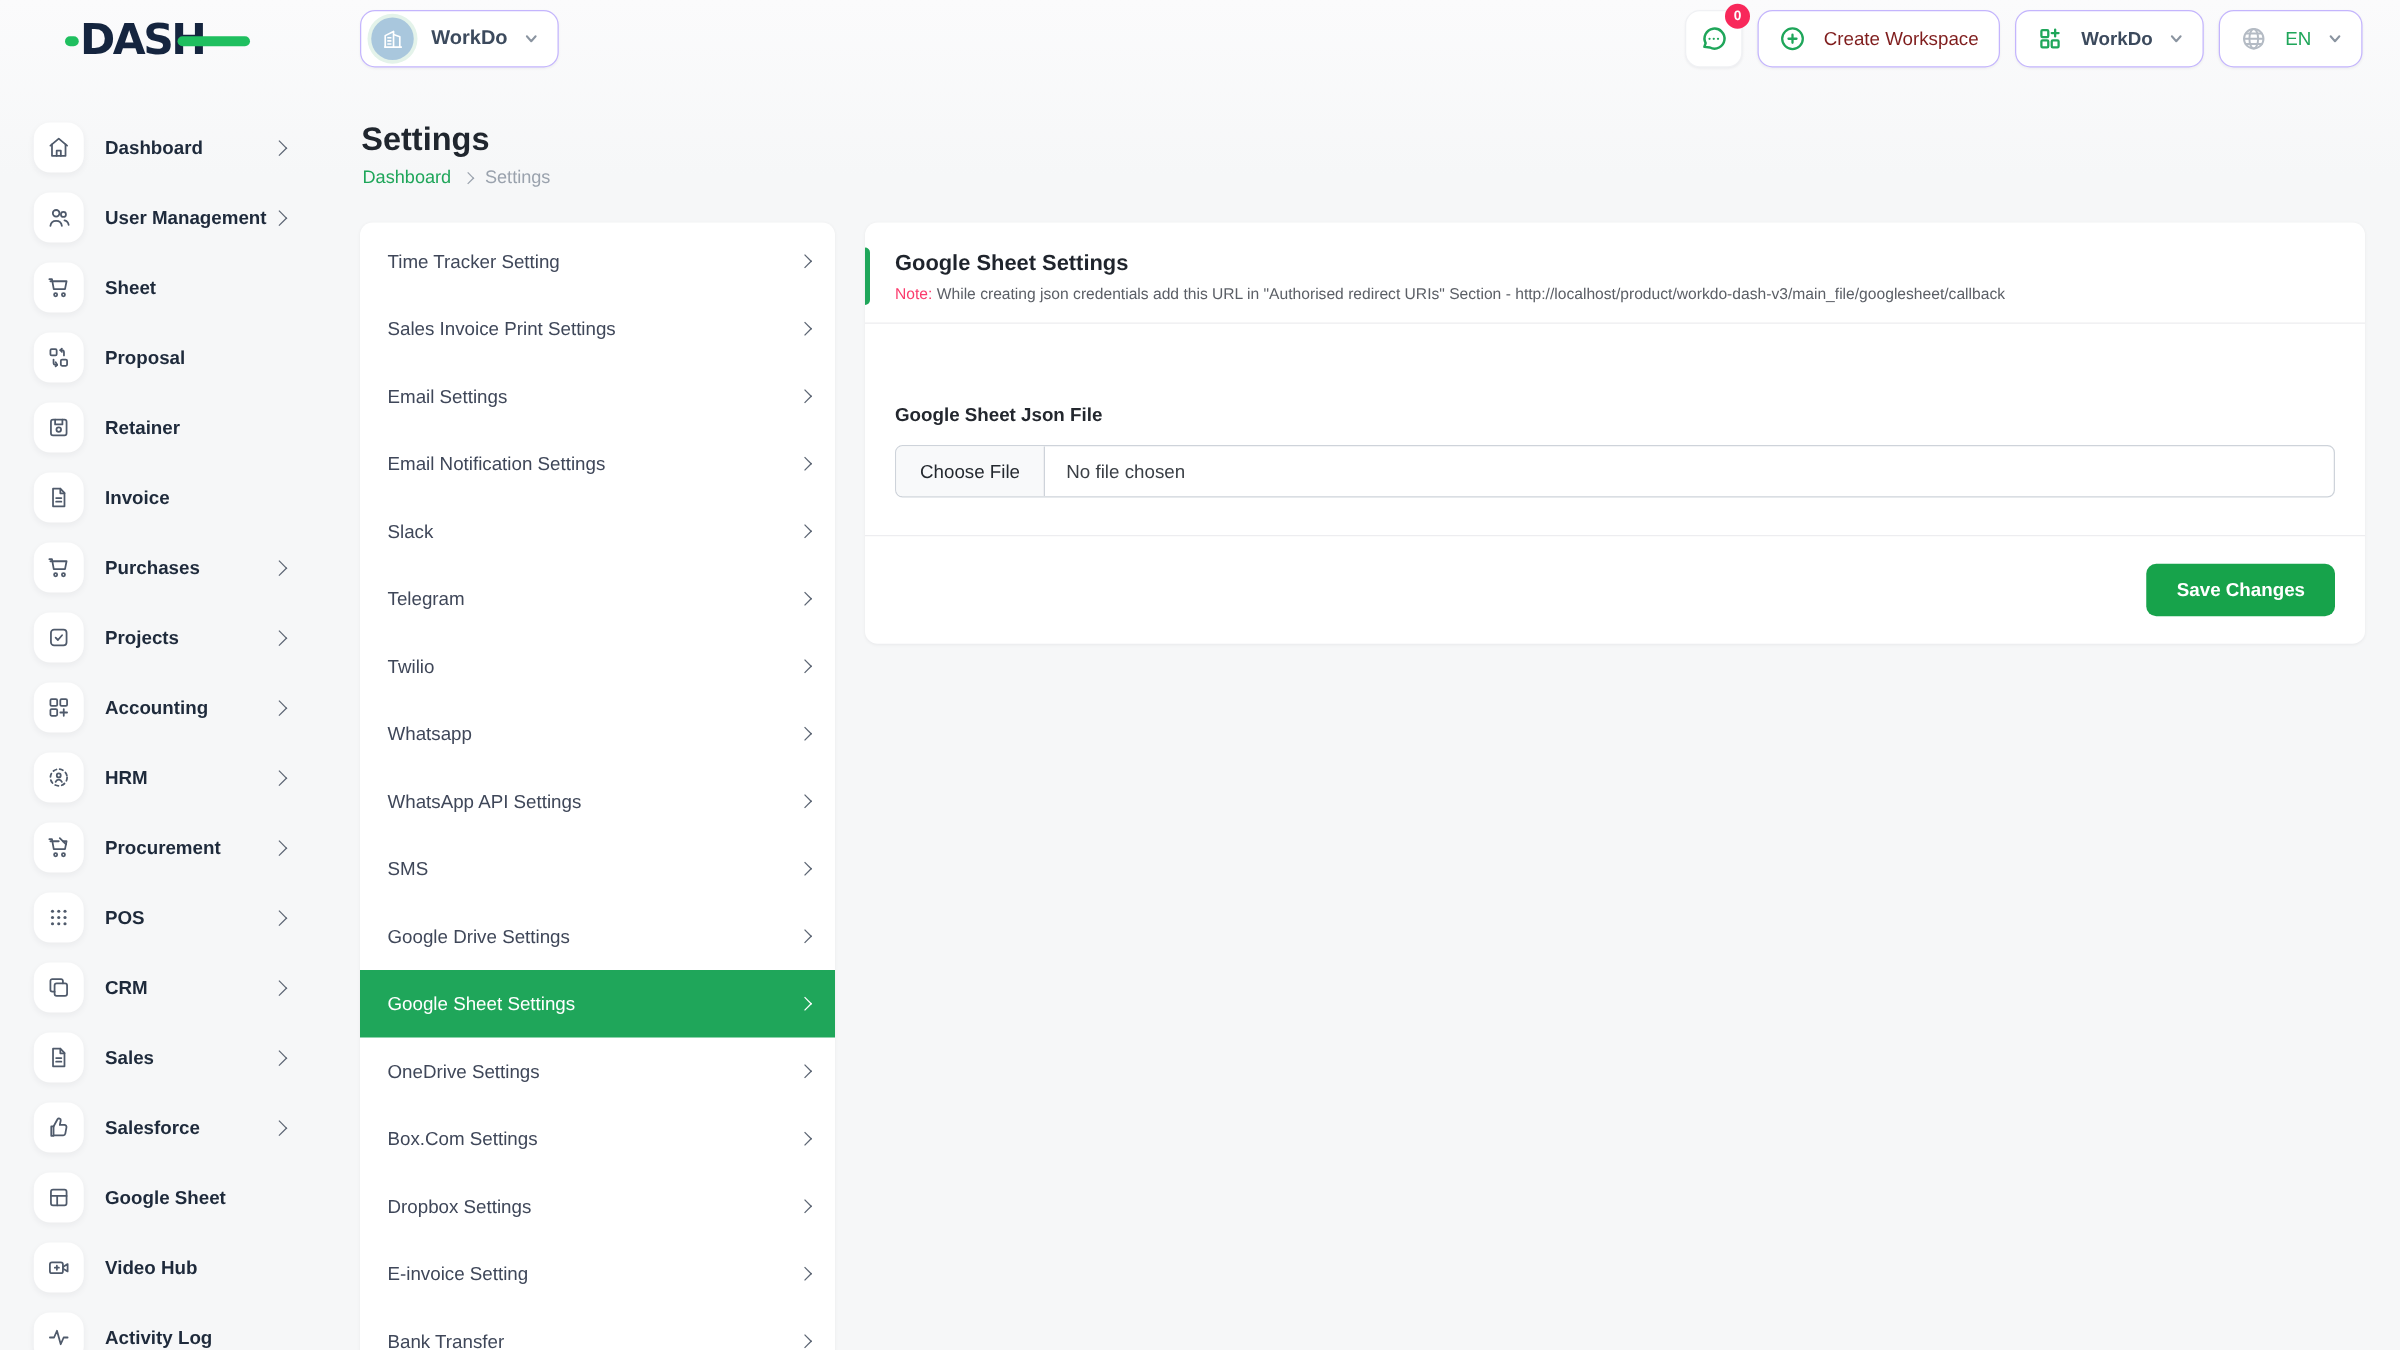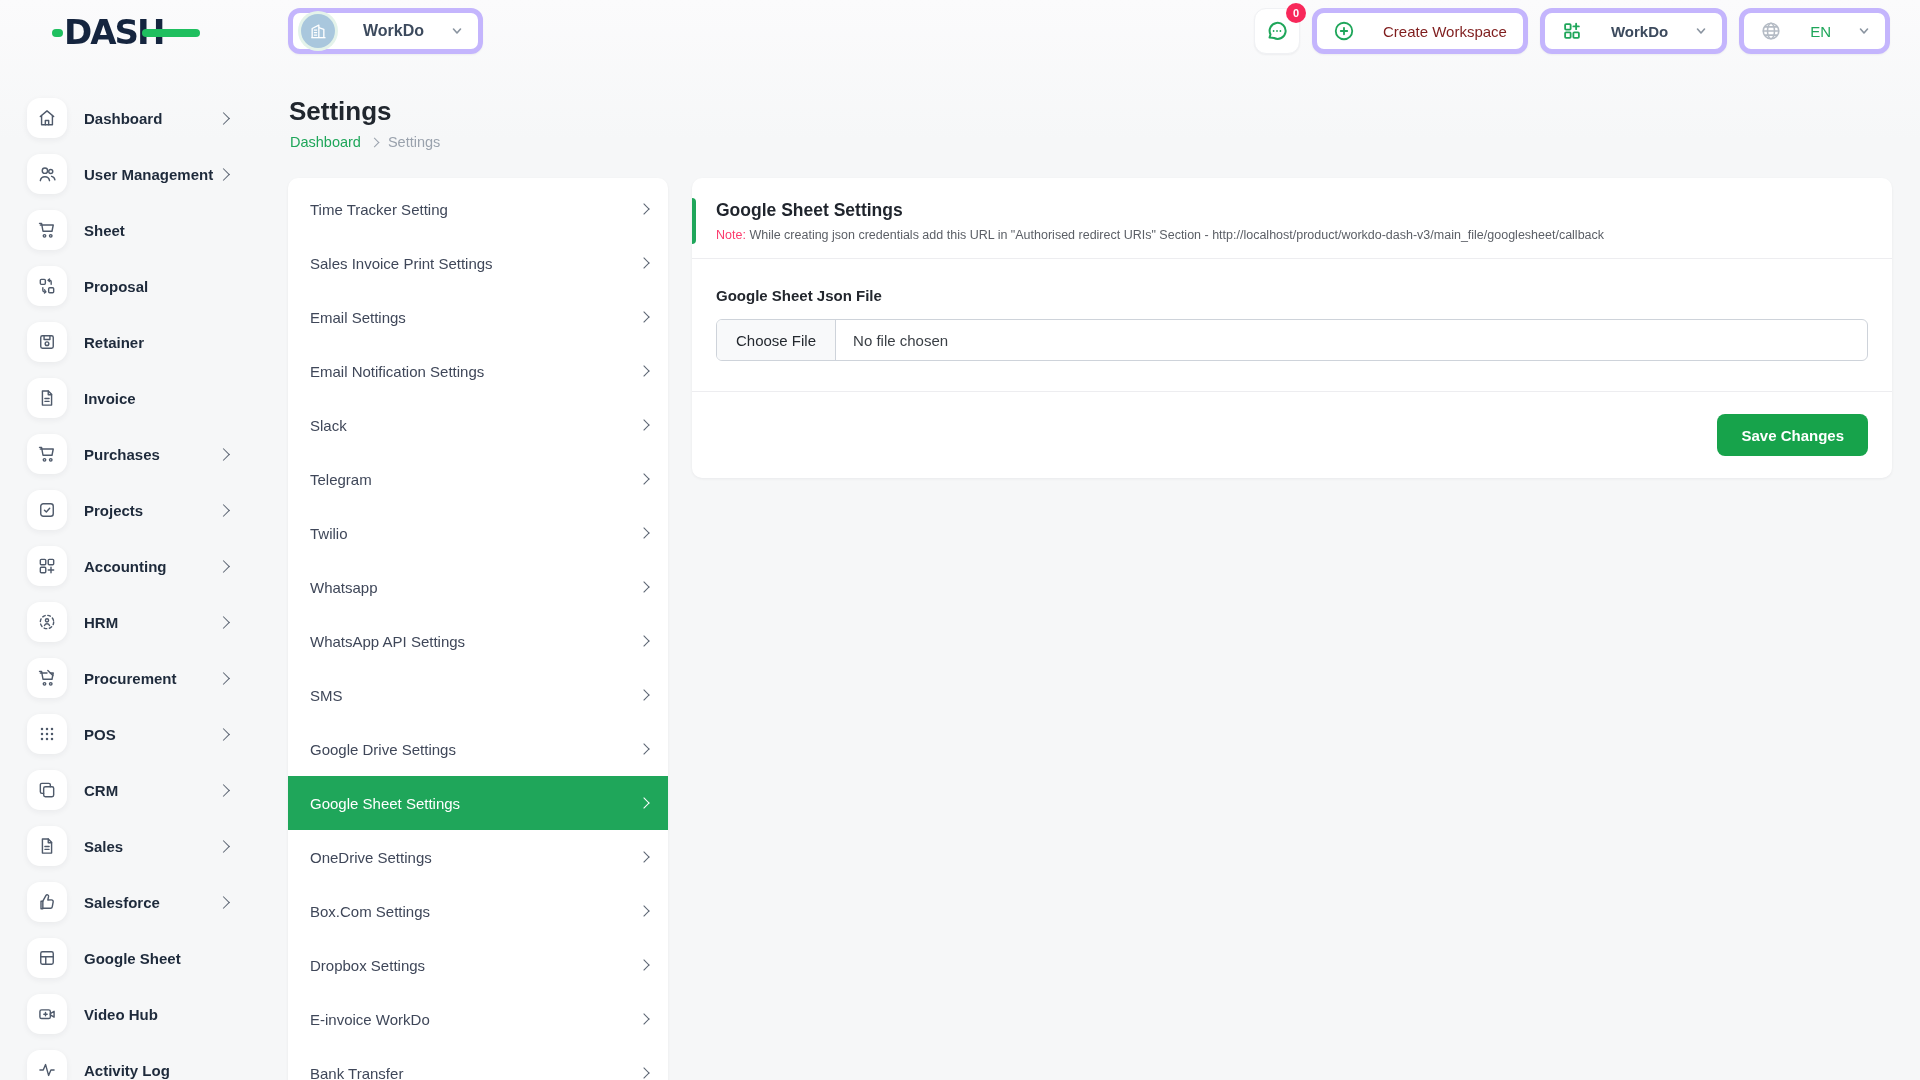--- a/index.html
+++ b/index.html
@@ -12,22 +12,22 @@
   svg { display:block; }
 
   
   .topbar { position:absolute; top:0; left:0; width:1920px; height:64px; }
   .logo { position:absolute; left:64px; top:13px; width:130px; height:38px; cursor:pointer; }
   .logo-text { font-size:34px; font-weight:900; letter-spacing:-2px; color:#15253f; line-height:38px; font-family:"DejaVu Sans", sans-serif; }
   .logo-dot { position:absolute; left:-12px; top:16px; width:11px; height:8px; border-radius:4px; background:#1fbf5f; }
   .logo-bar { position:absolute; left:78px; top:16px; width:58px; height:8px; border-radius:4px; background:#1fbf5f; }
 
   .pill {
-    display:flex; align-items:center; gap:28px; background:#ffffff;
-    border:5px solid #c4b5fd; border-radius:12px; height:46px; padding:0 16px;
+    display:flex; align-items:center; gap:14px; background:#ffffff;
+    border:1px solid #c4b5fd; border-radius:12px; height:46px; padding:0 16px;
     box-shadow:0 1px 2px rgba(16,24,40,.05); cursor:pointer;
   }
   .ws-pill { position:absolute; left:288px; top:8px; padding-left:8px; }
   .avatar { width:34px; height:34px; border-radius:50%; background:#a9c7dd; display:flex; align-items:center; justify-content:center; box-shadow:0 0 0 3px #e4f3ea; }
   .pill-label { font-size:16px; font-weight:600; color:#3c4a5d; }
   .caret { width:10px; height:10px; }
 
   .top-right { position:absolute; right:30px; top:8px; display:flex; gap:12px; }
   .icon-btn { position:relative; width:46px; height:46px; background:#fff; border:1px solid #f0f1f4; border-radius:12px; display:flex; align-items:center; justify-content:center; box-shadow:0 1px 2px rgba(16,24,40,.05); cursor:pointer; }
   .badge { position:absolute; top:-6px; right:-7px; min-width:20px; height:20px; border-radius:10px; background:#f8285a; color:#fff; font-size:11px; font-weight:700; display:flex; align-items:center; justify-content:center; padding:0 5px; }
@@ -57,21 +57,21 @@
   .sitem.active { background:#1fa65a; color:#fff; }
   .sitem.active .chev { border-color:#fff; }
 
   .panel { flex:1 1 auto; background:#fff; border-radius:10px; box-shadow:0 1px 3px rgba(16,24,40,.06); position:relative; overflow:hidden; }
   .panel-head { padding:22px 24px 16px; border-bottom:1px solid #ededf0; position:relative; }
   .accent { position:absolute; left:0; top:20px; width:4px; height:46px; background:#1fa65a; border-radius:0 4px 4px 0; }
   .panel-title { font-size:17.5px; font-weight:700; color:#1f242c; margin-bottom:7px; }
   .note { font-size:12.5px; color:#5b5f66; }
   .note b { color:#fb3b6d; font-weight:400; }
   .panel-body { padding:28px 24px 30px; border-bottom:1px solid #ededf0; }
-  .field-label { font-size:15px; font-weight:700; color:#23272e; margin-bottom:15px; }
+  .field-label { font-size:15px; font-weight:700; color:#23272e; margin-bottom:15px;margin-top:37px; }
   .file-input { display:flex; align-items:center; height:42px; border:1px solid #ced3da; border-radius:6px; background:#fff; overflow:hidden; }
   .file-btn { height:100%; display:flex; align-items:center; padding:0 19px; background:#f8f9fa; border-right:1px solid #ced3da; font-size:15px; color:#24292f; cursor:pointer; }
   .file-status { padding-left:17px; font-size:15px; color:#3a3f45; }
   .panel-foot { padding:22px 24px; display:flex; justify-content:flex-end; }
   .save-btn { background:#17a34b; color:#fff; border:none; border-radius:8px; height:42px; padding:0 24px; font-size:15px; font-weight:600; font-family:inherit; cursor:pointer; }
 
   .g-stroke { stroke:#1fa65a; fill:none; stroke-width:2; stroke-linecap:round; stroke-linejoin:round; }
   .s-stroke { stroke:#4f5a6b; fill:none; stroke-width:1.7; stroke-linecap:round; stroke-linejoin:round; }
   .gray-stroke { stroke:#b4bbc4; fill:none; stroke-width:1.7; stroke-linecap:round; stroke-linejoin:round; }
 </style>
@@ -467,21 +467,21 @@
       </div>
     <div class="sitem">
         <span>Box.Com Settings</span>
         <span class="chev"></span>
       </div>
     <div class="sitem">
         <span>Dropbox Settings</span>
         <span class="chev"></span>
       </div>
     <div class="sitem">
-        <span>E-invoice WorkDo</span>
+        <span>E-invoice Setting</span>
         <span class="chev"></span>
       </div>
     <div class="sitem">
         <span>Bank Transfer</span>
         <span class="chev"></span>
       </div>
   </div>
 
   <div class="panel">
     <div class="panel-head">

